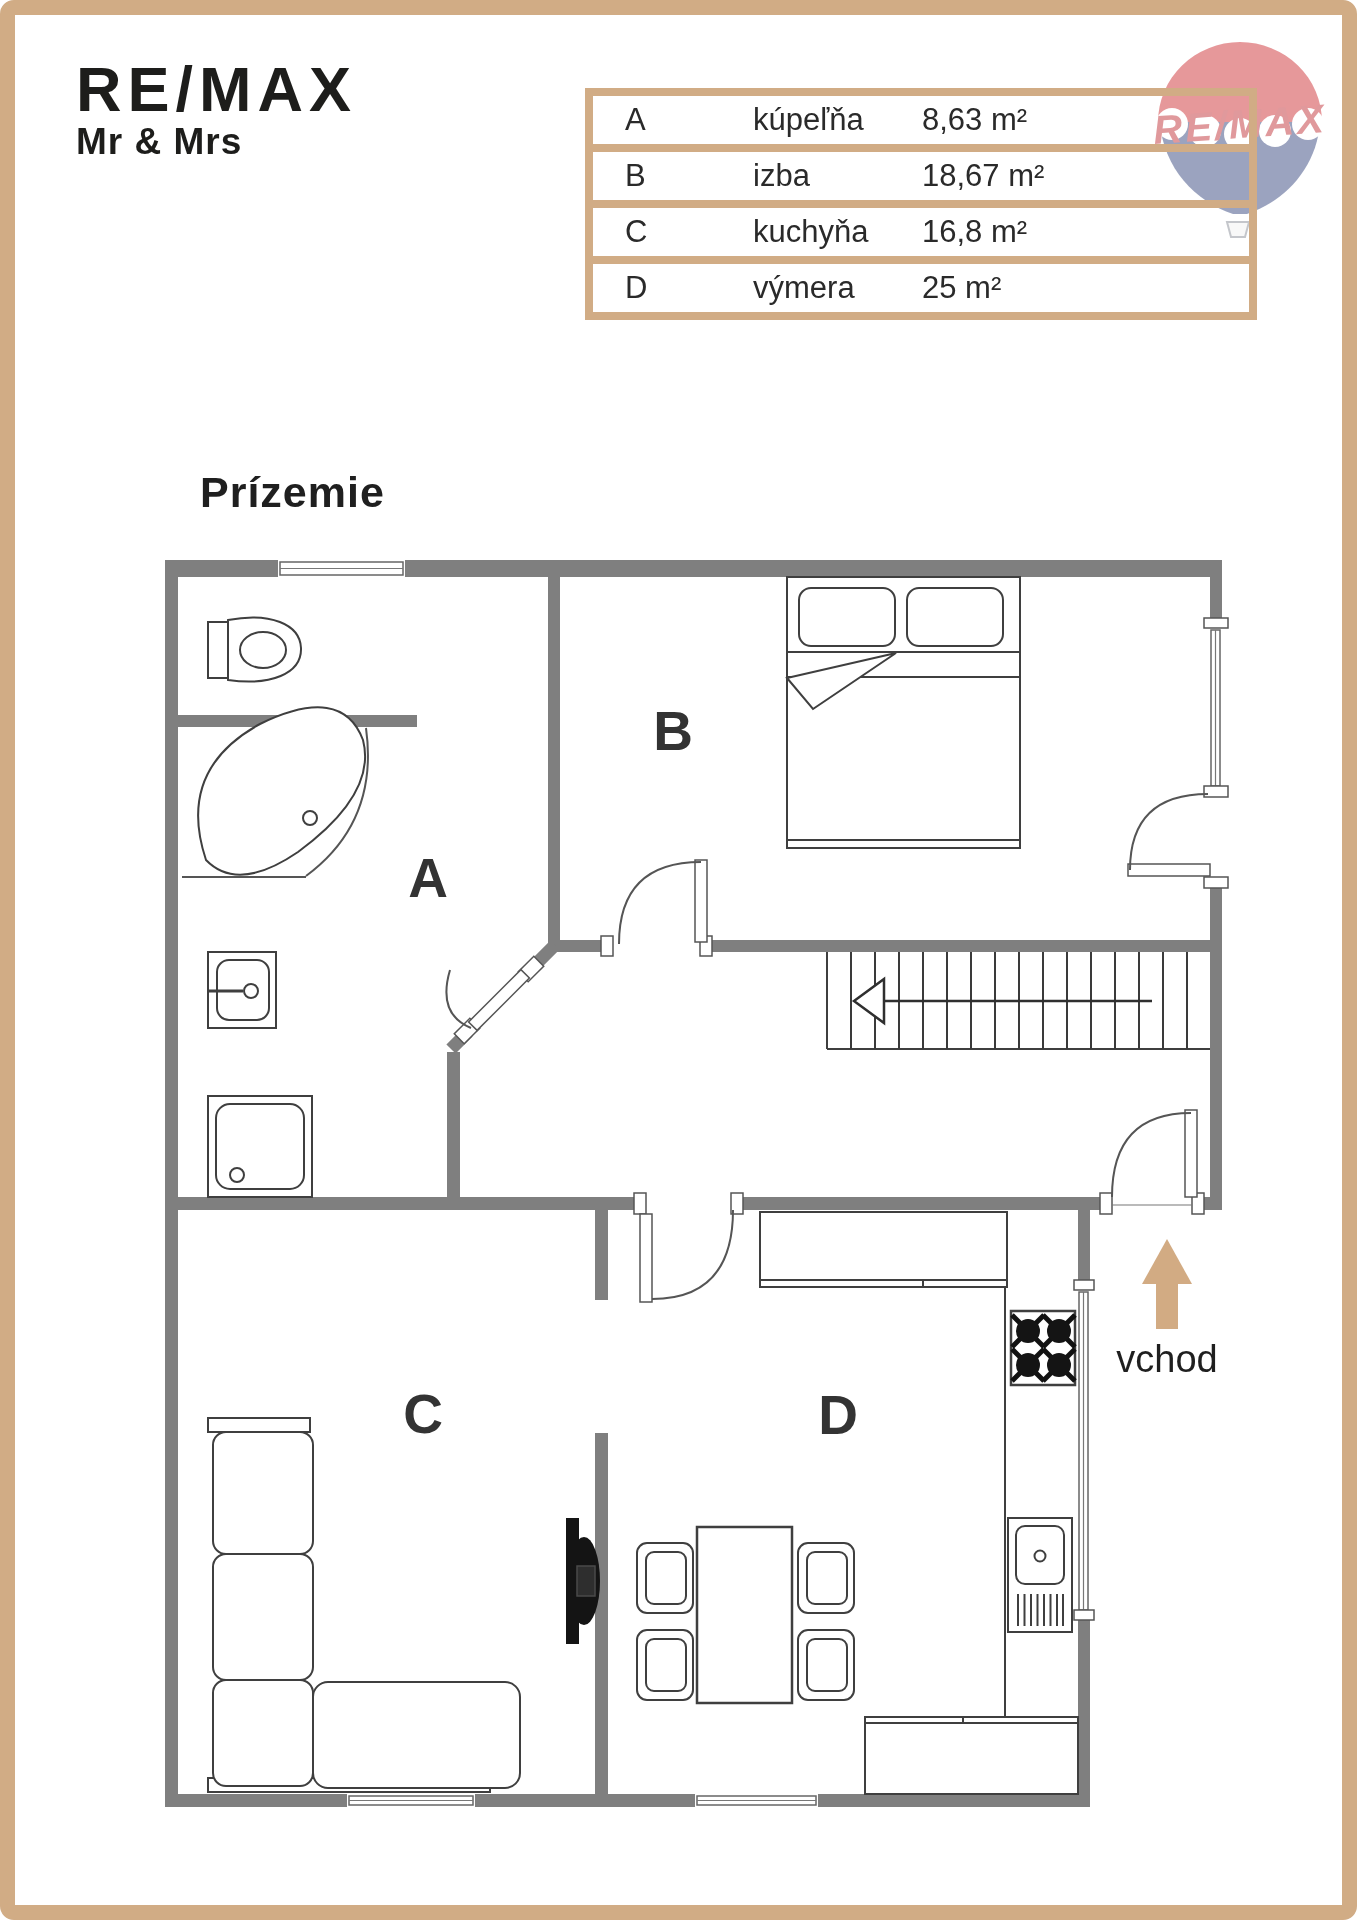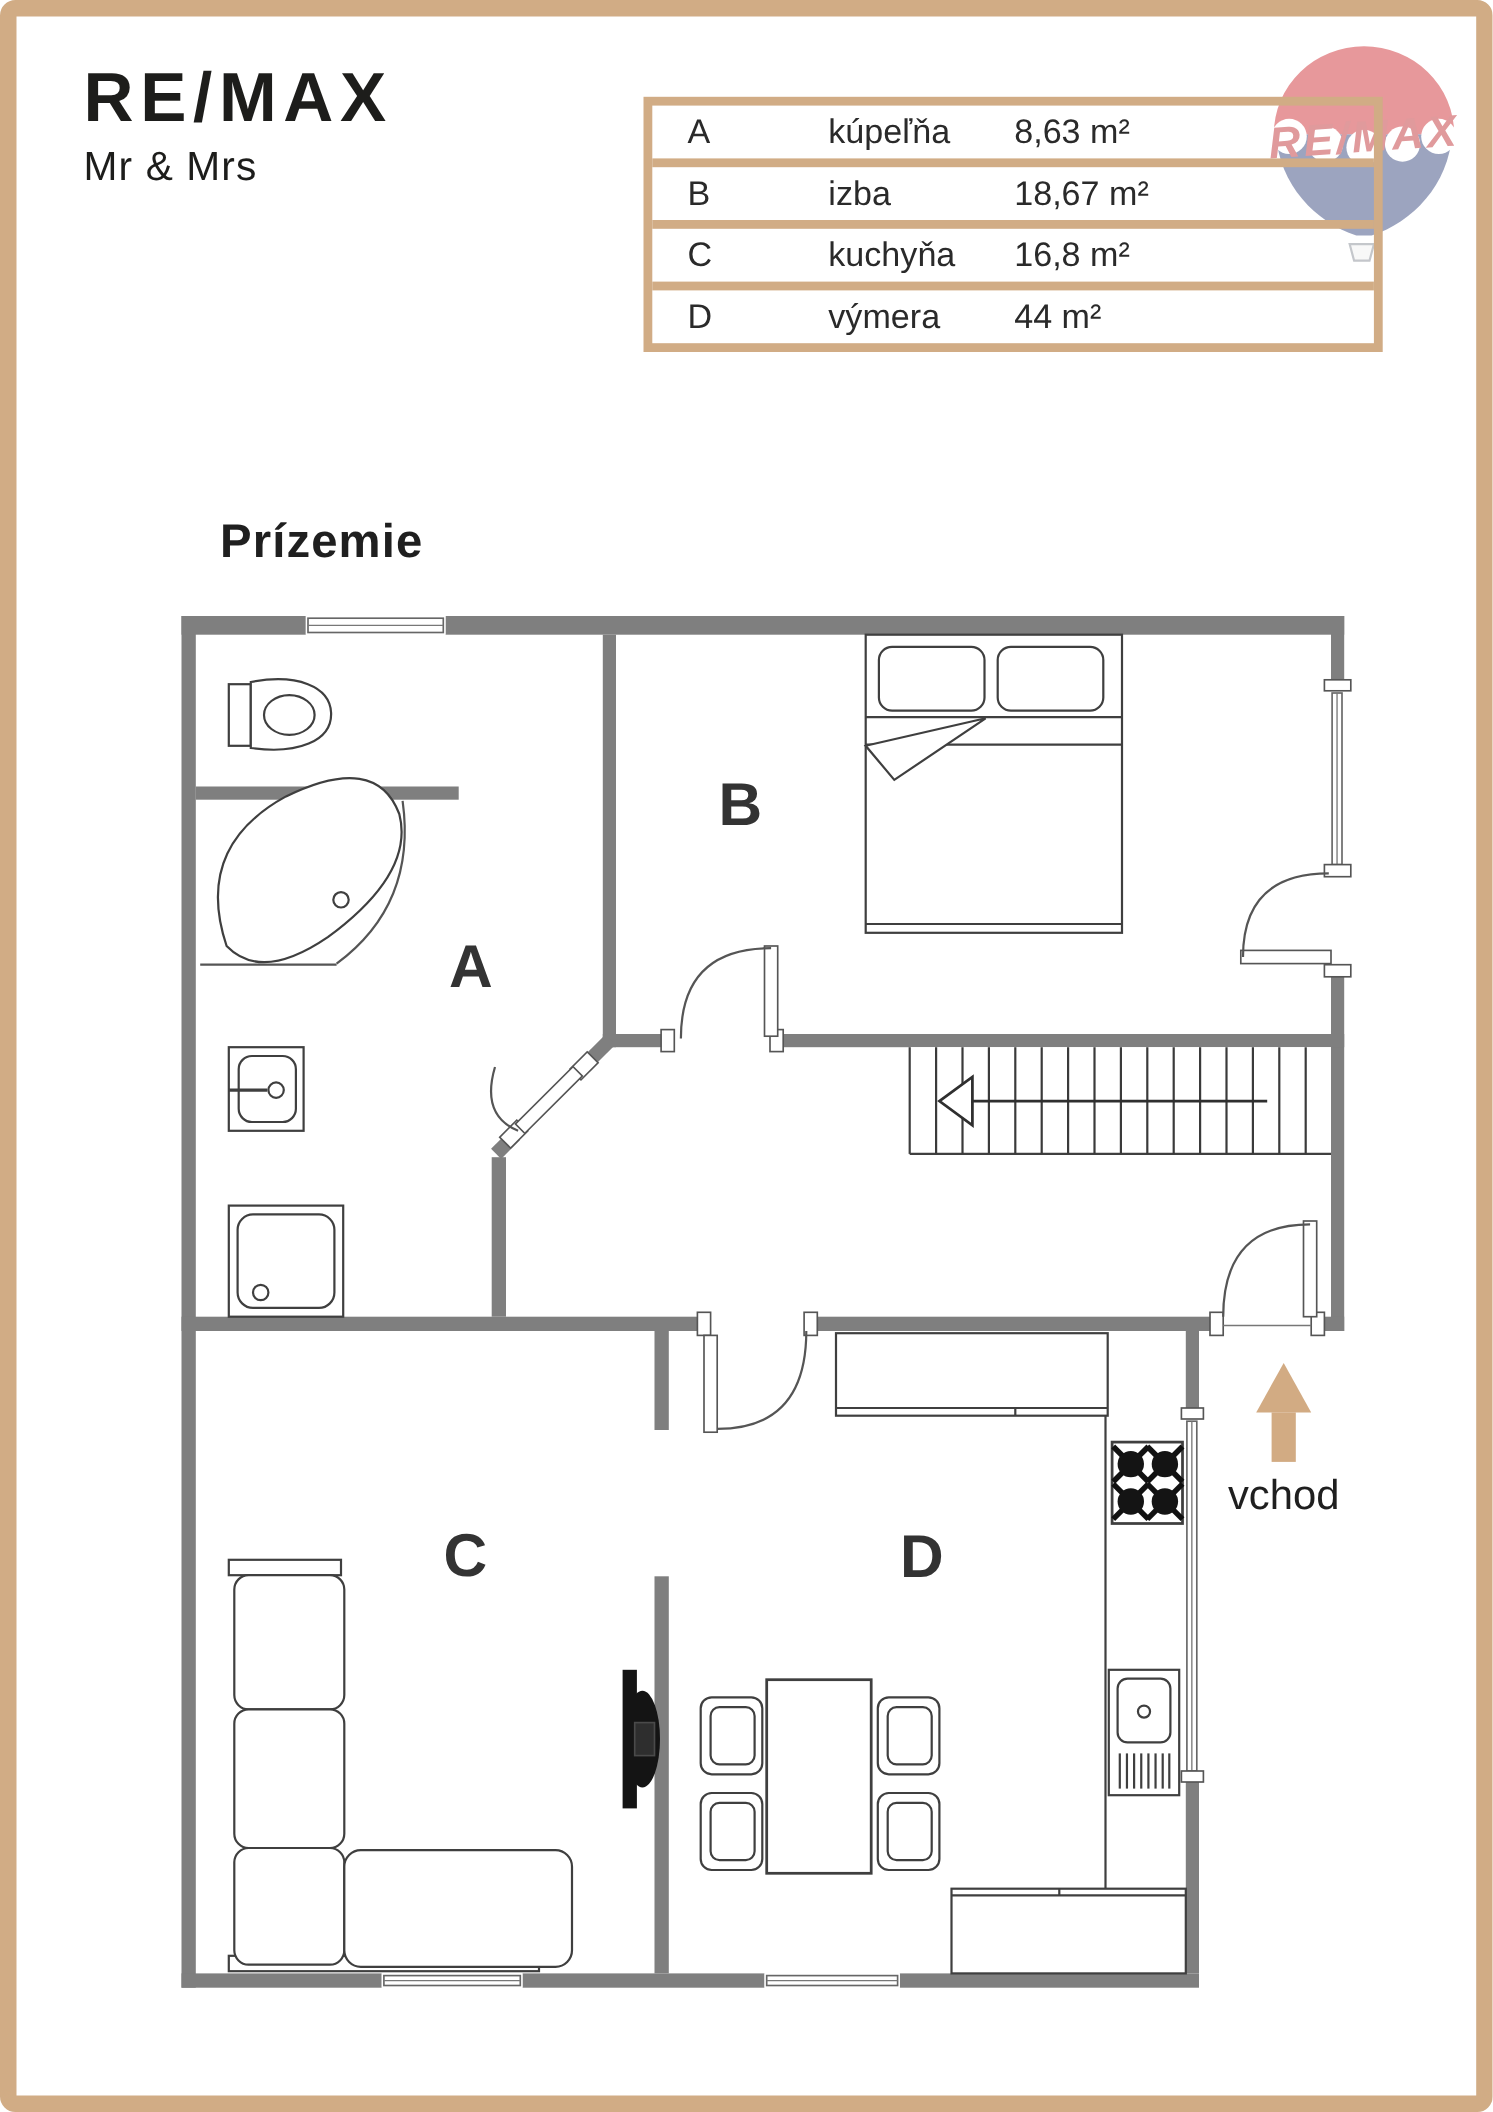--- a/index.html
+++ b/index.html
@@ -5,21 +5,21 @@
   html,body{margin:0;padding:0}
   body{width:1357px;height:1920px;position:relative;background:#fff;overflow:hidden;
        font-family:"Liberation Sans",sans-serif;color:#1d1d1b}
 
   .frame{position:absolute;inset:0;border:15px solid #d1ac85;border-radius:14px;z-index:5;pointer-events:none}
 
   svg.scene{position:absolute;left:0;top:0;z-index:1}
 
   .logo{position:absolute;left:76px;top:58px;z-index:2}
   .logo-main{font-size:63px;font-weight:800;letter-spacing:6px;line-height:1;color:#1d1d1b}
-  .logo-sub{font-size:37px;font-weight:400;margin-top:10px;letter-spacing:1px}
+  .logo-sub{font-size:37px;font-weight:700;letter-spacing:1px}
 
   .legend{position:absolute;left:585px;top:88px;width:672px;z-index:2;
           border:8px solid #d1ac85;box-sizing:border-box;background:transparent}
   .legend-row{position:relative;height:48px;border-top:8px solid #d1ac85}
   .legend-row:first-child{border-top:none}
   .legend-row.total{height:49px}
   .legend .cell{position:absolute;top:50%;transform:translateY(-50%);
                 font-size:31px;color:#2a2a2a;white-space:nowrap}
   .legend .c-letter{left:32px}
   .legend .c-name{left:160px}
@@ -314,19 +314,19 @@
     <span class="cell c-area">18,67 m²</span>
   </div>
   <div class="legend-row">
     <span class="cell c-letter">C</span>
     <span class="cell c-name">kuchyňa</span>
     <span class="cell c-area">16,8 m²</span>
   </div>
   <div class="legend-row">
     <span class="cell c-letter">D</span>
     <span class="cell c-name">výmera</span>
-    <span class="cell c-area">44 m²</span>
+    <span class="cell c-area">25 m²</span>
   </div>
 </div>
 
 <div class="floor-title">Prízemie</div>
 
 <div class="frame"></div>
 
 </body></html>

